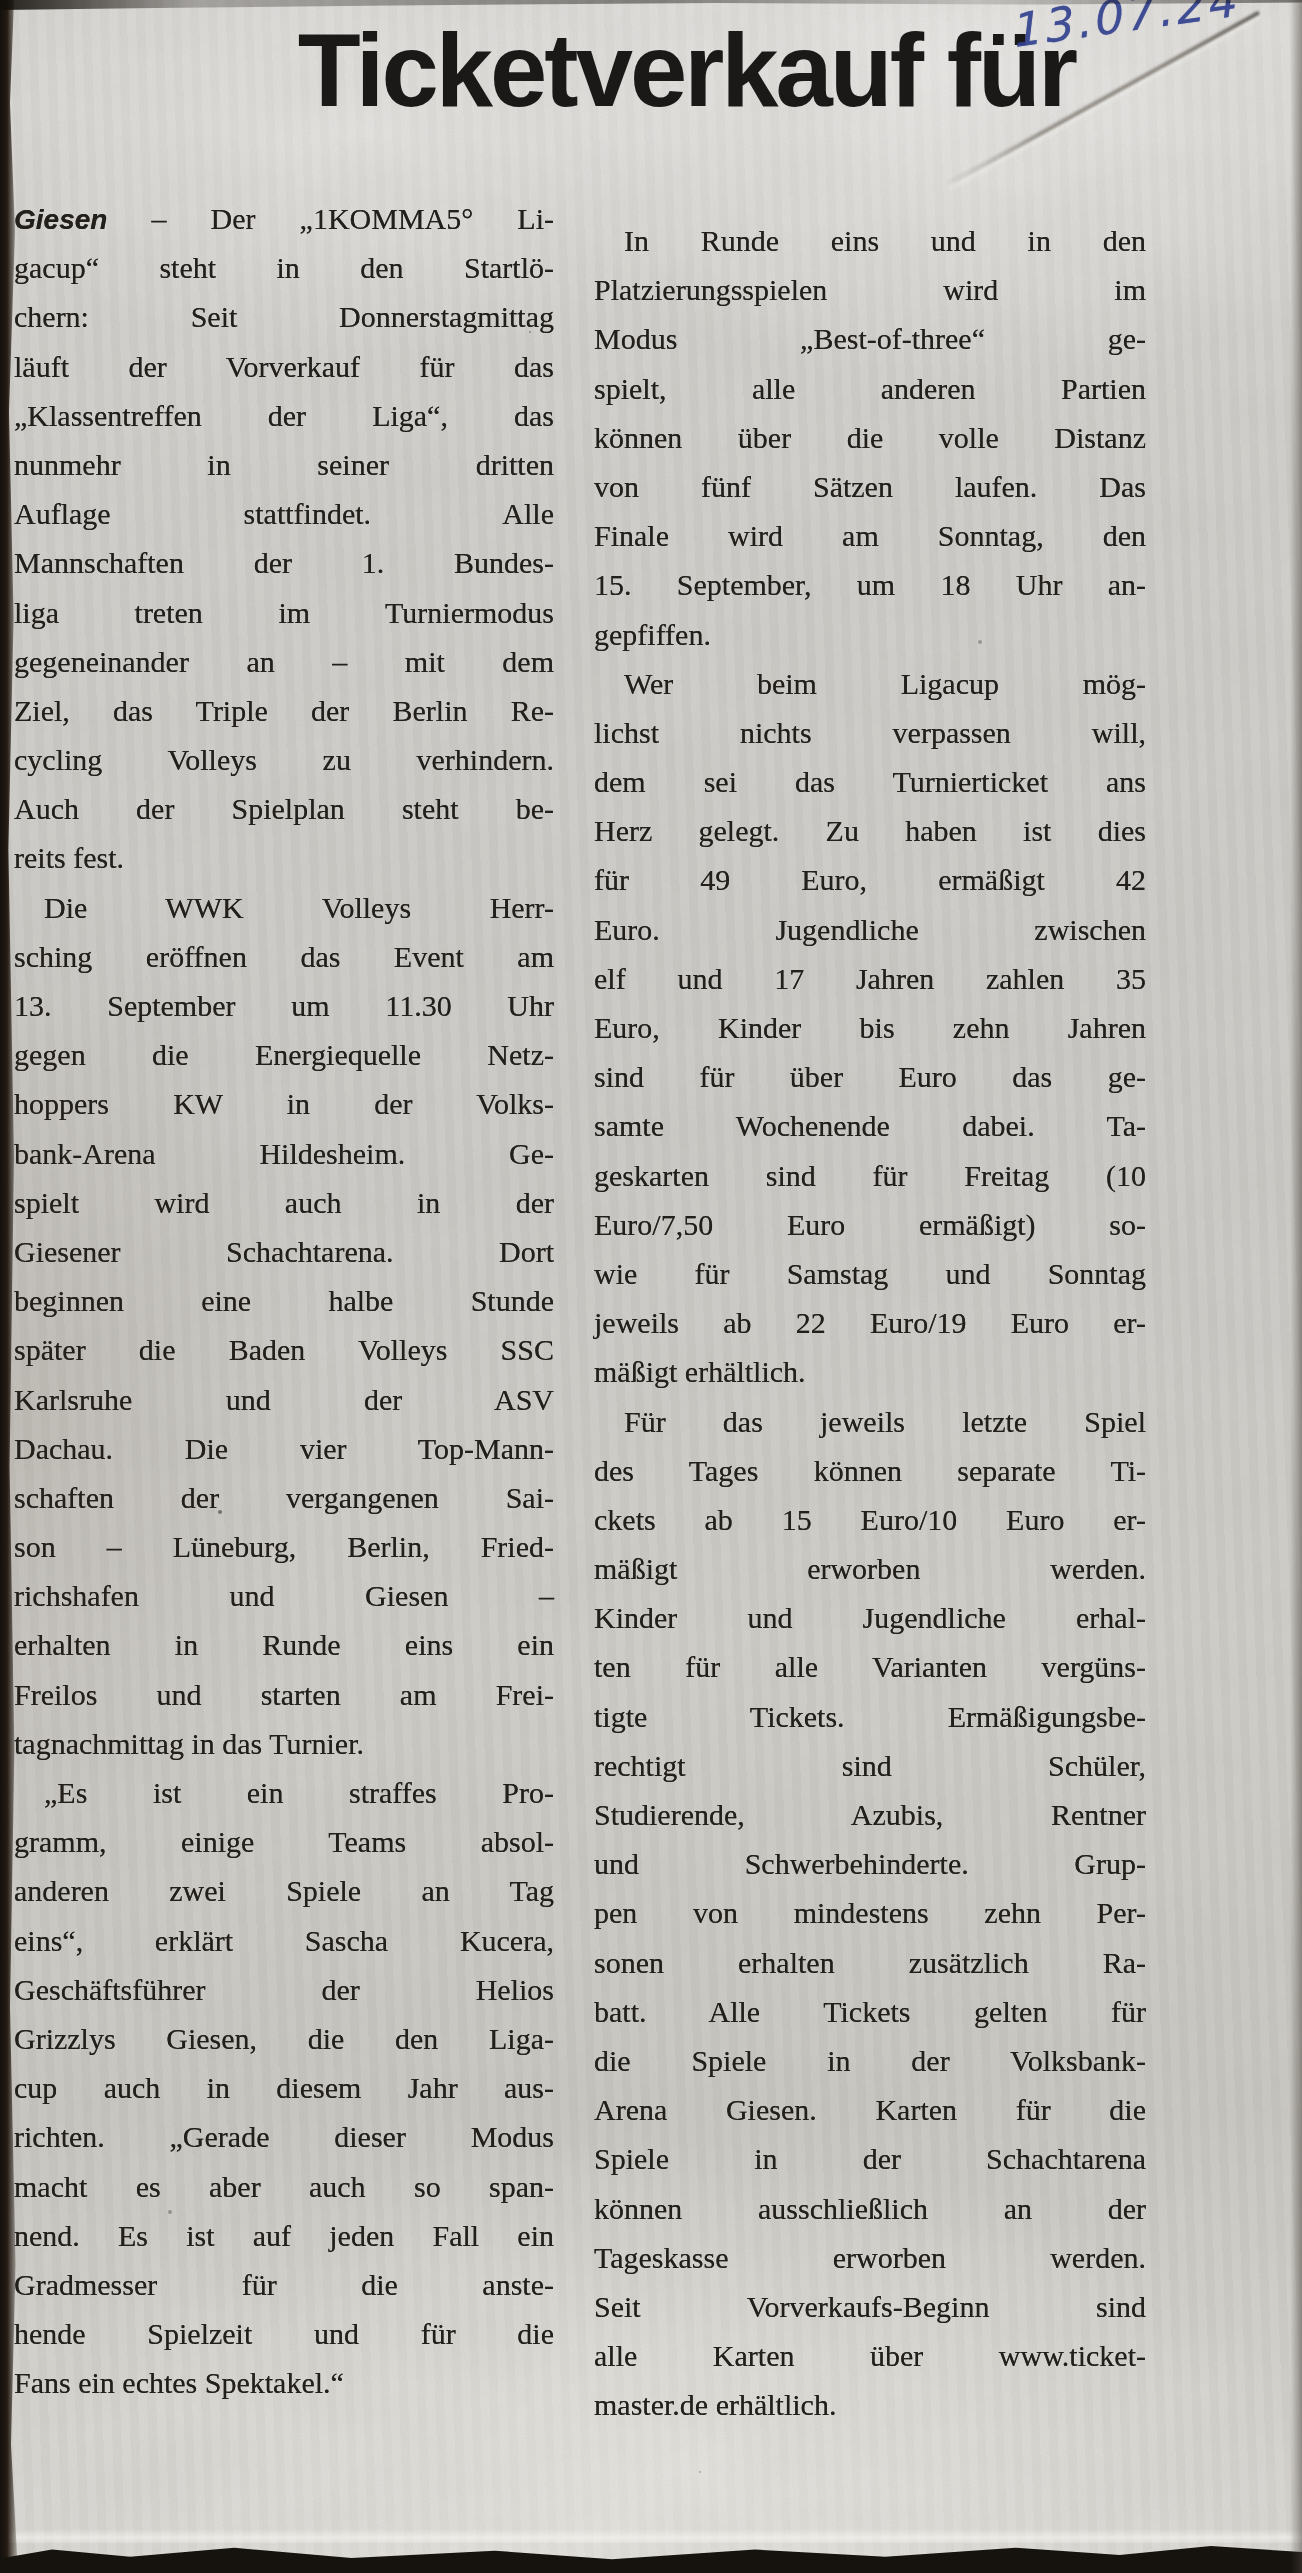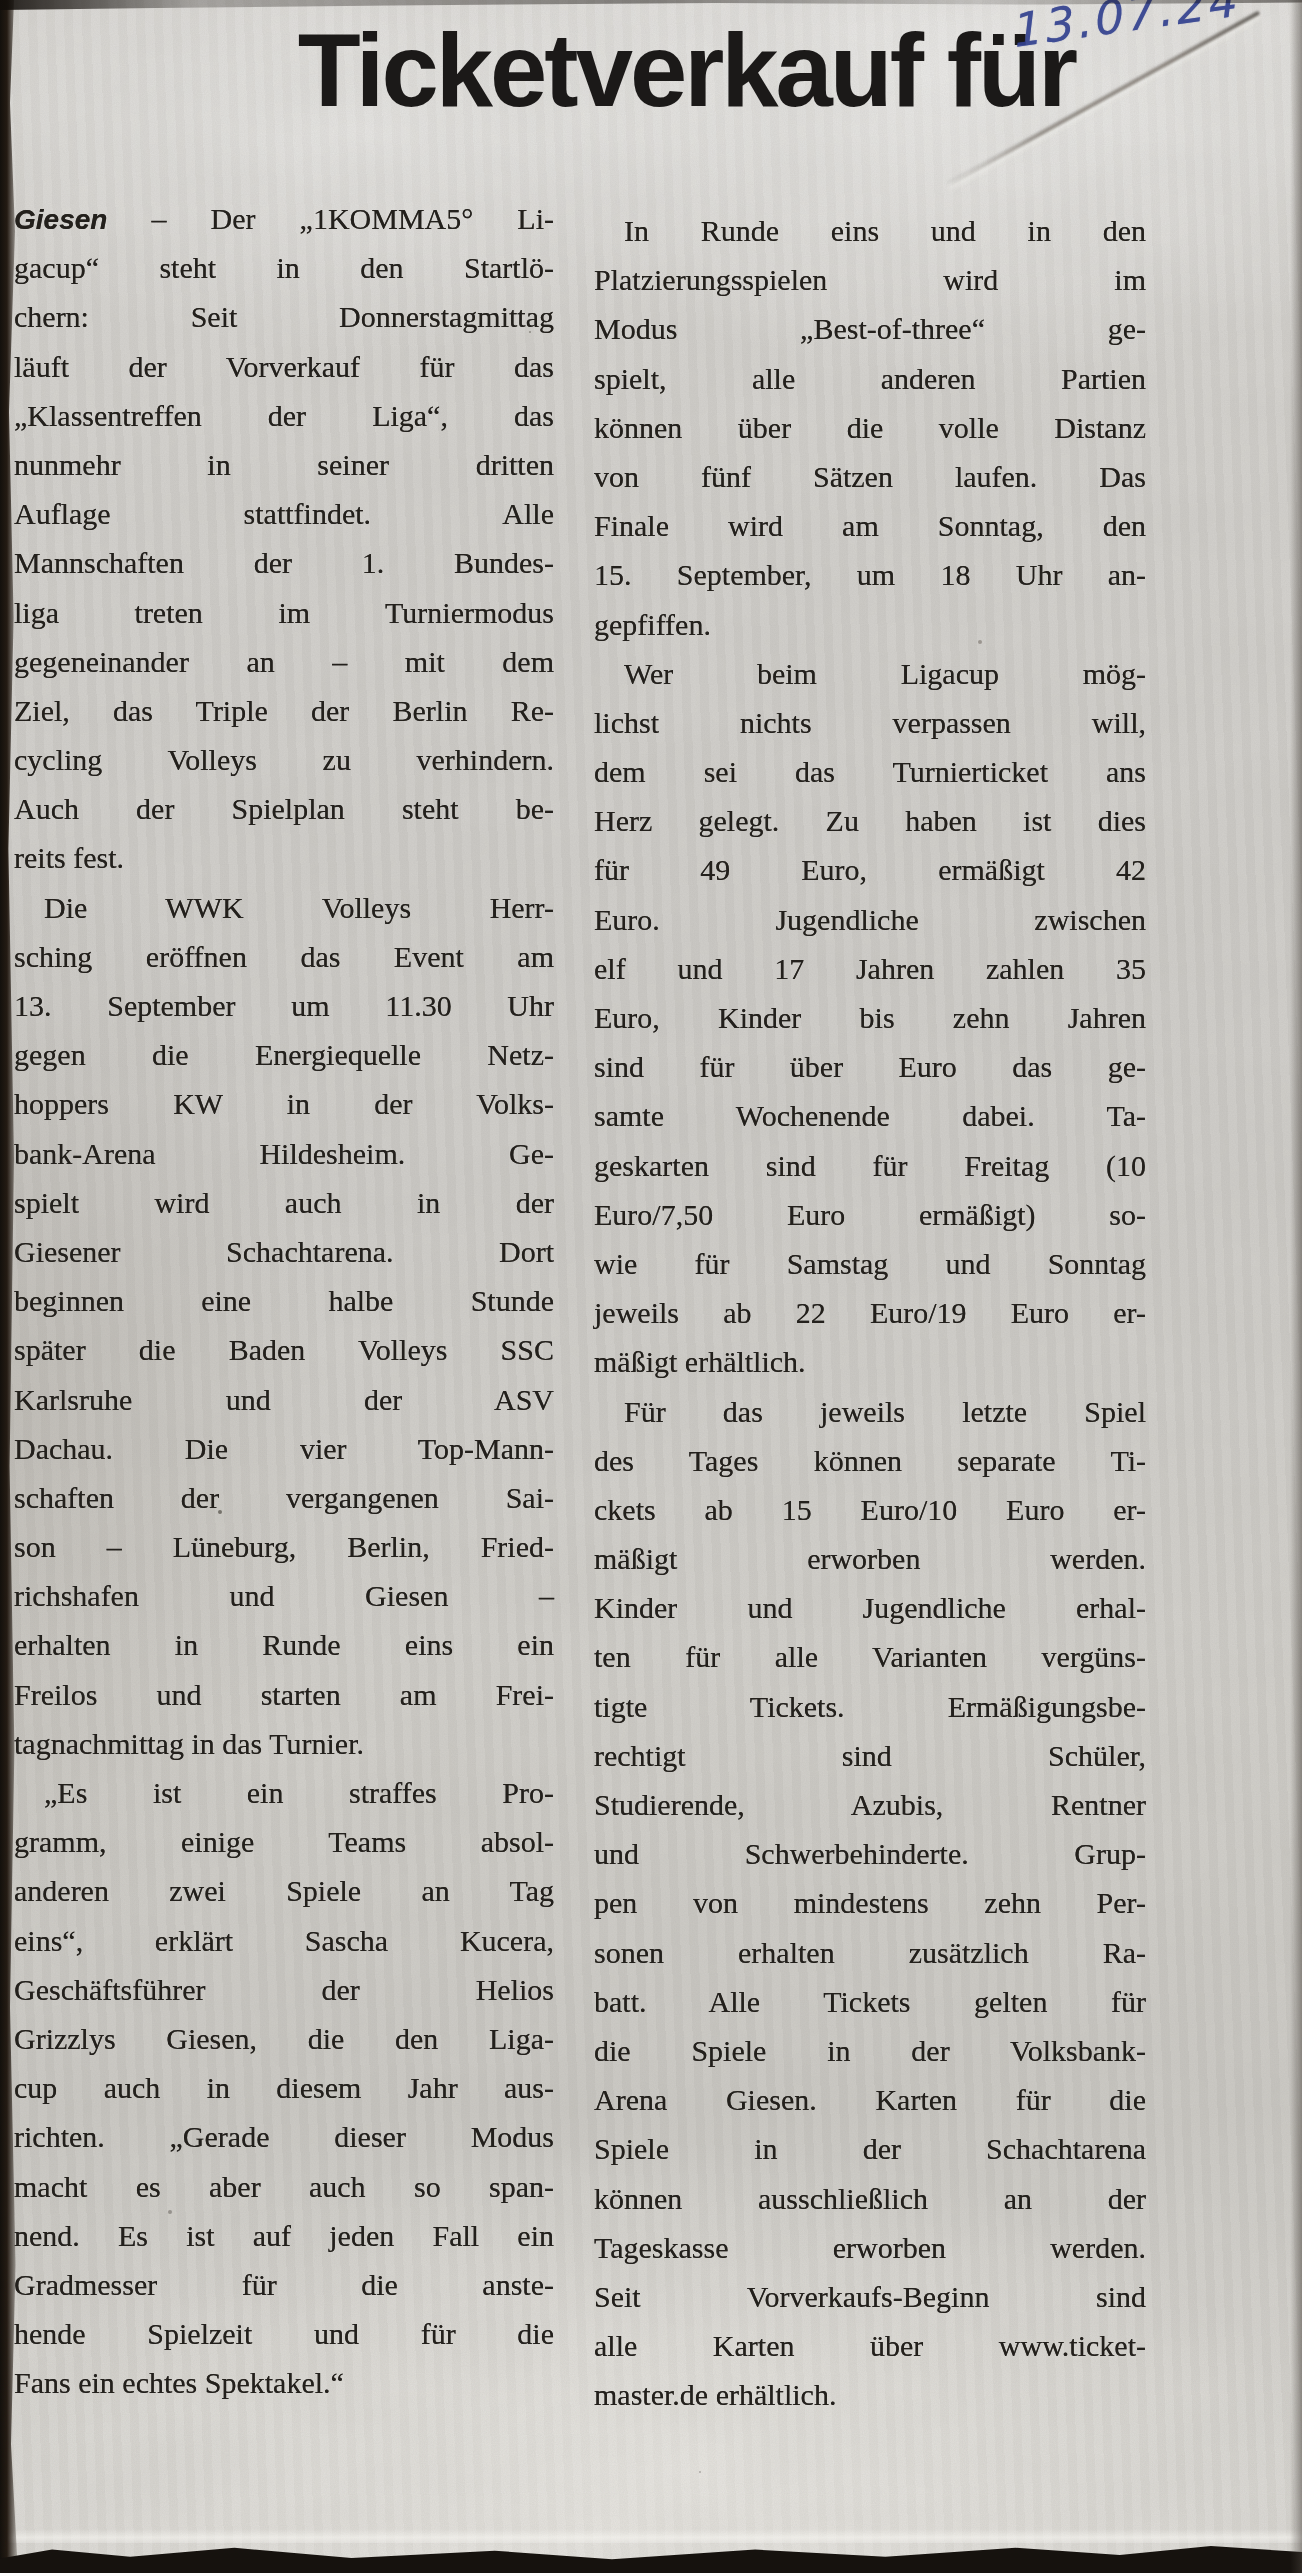--- a/index.html
+++ b/index.html
@@ -22,21 +22,21 @@
     font-style:italic;font-size:46px;letter-spacing:3px;color:var(--pen,#32418f);
     transform:rotate(-8deg) skewX(-4deg);transform-origin:left top;opacity:.92;
     text-shadow:0 0 1px rgba(50,65,143,.6);white-space:nowrap;}
   .crease{position:absolute;left:948px;top:183px;width:356px;height:4px;
     background:linear-gradient(90deg, rgba(70,60,50,0), rgba(70,60,50,.45) 30%, rgba(70,60,50,.5) 70%, rgba(40,35,28,.6));
     transform:rotate(-29deg);transform-origin:left center;border-radius:3px;
     box-shadow:0 3px 4px rgba(250,249,244,.5), 0 -1px 2px rgba(0,0,0,.12);filter:blur(1px);}
   .columns{position:absolute;left:14px;top:194px;display:flex;gap:40px;
     color:var(--ink,#23201c);}
   .colL{width:540px;}
-  .colR{width:552px;margin-top:12px;}
+  .colR{width:552px;margin-top:22px;}
   .line{font-size:30px;line-height:49.2px;height:49.2px;white-space:nowrap;
     text-align:justify;text-align-last:justify;
     text-shadow:0 0 .5px rgba(35,32,28,.75);}
   .line.indent{padding-left:30px;}
   .line.endline{text-align-last:left;}
   .line b{font-family:"Liberation Sans",sans-serif;font-weight:700;font-size:28px;font-style:italic;}
   .bottom-light{position:absolute;left:0;right:0;bottom:30px;height:14px;
     background:linear-gradient(180deg, rgba(255,255,255,0), rgba(250,249,244,.55) 60%, rgba(255,255,255,.2));}
   .specks{position:absolute;left:218px;top:1510px;width:4px;height:4px;border-radius:50%;
     background:rgba(50,44,36,.55);

